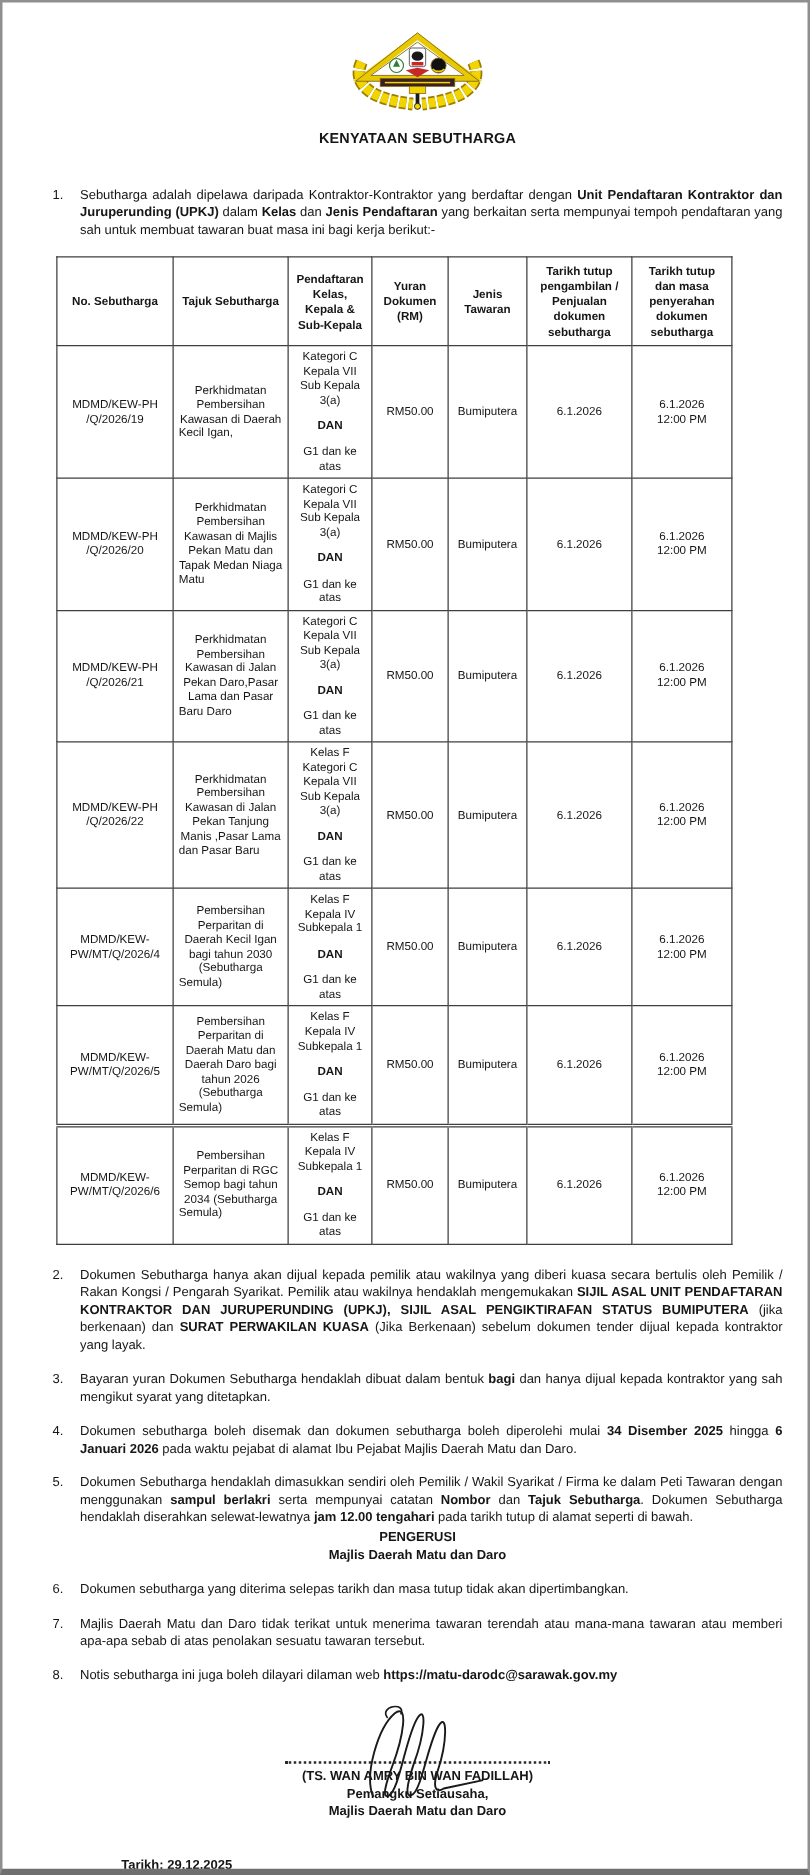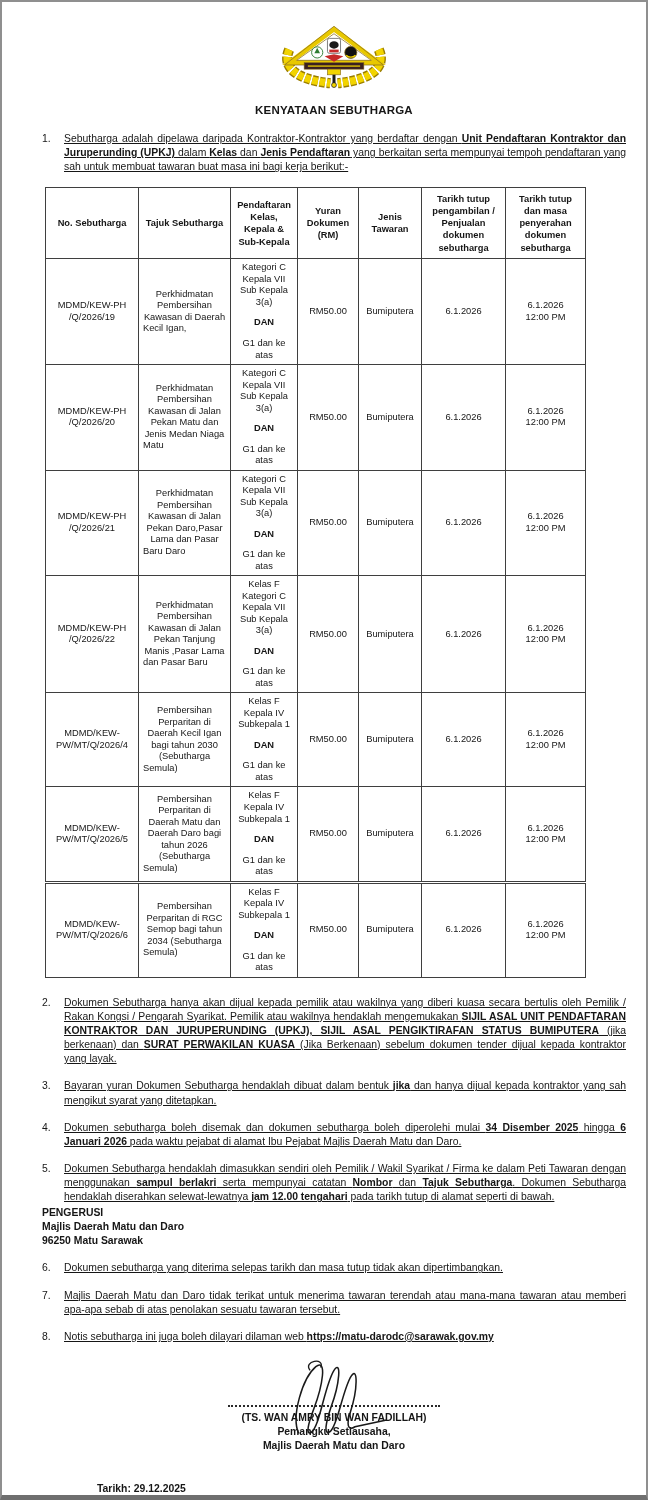--- a/index.html
+++ b/index.html
@@ -6,43 +6,43 @@
   body{
     width:648px;height:1500px;box-sizing:border-box;overflow:hidden;
     background:#ffffff;color:#161616;
     border:2px solid #8f8f8f;border-bottom:5px solid #6f6f6f;
     font-family:"Liberation Sans","DejaVu Sans",sans-serif;
   }
   .content{padding:22px 20px 0 40px;}
   .logo-wrap{text-align:center;margin-bottom:6px;}
   .doc-title{
     text-align:center;font-weight:bold;font-size:11.5px;letter-spacing:.2px;
-    margin:8px 0 16px 0;
+    margin:8px 0 33px 0;
   }
   .item{display:flex;margin-bottom:13px;font-size:10.4px;line-height:1.36;}
   .item .num{width:22px;flex:none;}
-  .item .txt{flex:1;text-align:justify;text-decoration:underline;}
+  .item .txt{flex:1;text-align:justify;}
   .b{font-weight:bold;}
 
   table.tenders{
     border-collapse:collapse;table-layout:fixed;width:540px;margin:4px 0 18px 3px;
     font-size:9.3px;line-height:1.24;
   }
   table.tenders th,table.tenders td{
     border:1px solid #3f3f3f;vertical-align:middle;text-align:center;
     padding:3px 4px;overflow-wrap:break-word;
   }
   table.tenders th{font-weight:bold;height:64px;line-height:1.3;}
   td.c-tajuk{text-align:justify;-moz-text-align-last:left;text-align-last:left;padding:4px 6px;}
   .regline+.regline{margin-top:9px;}
   .dline+.dline{text-align:center;}
   tr.dtop td{border-top:3px double #3f3f3f;}
 
   .address{
-    font-weight:bold;font-size:10.4px;line-height:1.35;
+    text-align:center;font-weight:bold;font-size:10.4px;line-height:1.35;
     margin:-2px 0 13px 0;
   }
   .sig-block{position:relative;text-align:center;margin-top:2px;}
   .sig-scribble{display:block;margin:0 auto -46px auto;position:relative;z-index:2;}
   .sig-line{
     width:212px;margin:0 auto;border-bottom:2px dotted #2a2a2a;height:8px;
   }
   .sig-name{font-weight:bold;font-size:10.4px;margin-top:4px;line-height:1.35;}
   .sig-role{font-weight:bold;font-size:10.4px;line-height:1.35;}
   .footer-date{font-weight:bold;font-size:10.4px;margin:30px 0 0 55px;}
@@ -122,21 +122,21 @@
           <td>RM50.00</td>
           <td>Bumiputera</td>
           <td>6.1.2026</td>
           <td>
             <div class="dline">6.1.2026</div>
             <div class="dline">12:00 PM</div>
           </td>
         </tr>
         <tr>
           <td class="c-no">MDMD/KEW-PH /Q/2026/20</td>
-          <td class="c-tajuk">Perkhidmatan Pembersihan Kawasan di Jalan Pekan Matu dan Jenis Medan Niaga Matu</td>
+          <td class="c-tajuk">Perkhidmatan Pembersihan Kawasan di Majlis Pekan Matu dan Tapak Medan Niaga Matu</td>
           <td class="c-reg">
             <div class="regline">Kategori C Kepala VII Sub Kepala 3(a)</div>
             <div class="regline b">DAN</div>
             <div class="regline">G1 dan ke atas</div>
           </td>
           <td>RM50.00</td>
           <td>Bumiputera</td>
           <td>6.1.2026</td>
           <td>
             <div class="dline">6.1.2026</div>
@@ -226,37 +226,36 @@
       </tbody>
   </table>
 
   <div class="item">
     <span class="num">2.</span>
     <div class="txt"><span>Dokumen Sebutharga hanya akan dijual kepada pemilik atau wakilnya yang diberi kuasa secara  bertulis oleh Pemilik / Rakan Kongsi / Pengarah Syarikat. Pemilik atau wakilnya hendaklah mengemukakan </span><span class="b">SIJIL ASAL UNIT PENDAFTARAN KONTRAKTOR DAN JURUPERUNDING (UPKJ), SIJIL ASAL PENGIKTIRAFAN STATUS BUMIPUTERA</span><span> (jika berkenaan) dan </span><span class="b">SURAT PERWAKILAN KUASA</span><span> (Jika Berkenaan) sebelum dokumen tender dijual kepada kontraktor yang layak.</span></div>
   </div>
 
   <div class="item">
     <span class="num">3.</span>
-    <div class="txt"><span>Bayaran yuran Dokumen Sebutharga hendaklah dibuat dalam bentuk </span><span class="b">jika</span><span> dan hanya dijual kepada kontraktor yang sah mengikut syarat yang ditetapkan.</span></div>
+    <div class="txt"><span>Bayaran yuran Dokumen Sebutharga hendaklah dibuat dalam bentuk </span><span class="b">bagi</span><span> dan hanya dijual kepada kontraktor yang sah mengikut syarat yang ditetapkan.</span></div>
   </div>
 
   <div class="item">
     <span class="num">4.</span>
     <div class="txt"><span>Dokumen sebutharga boleh disemak dan dokumen sebutharga boleh diperolehi mulai </span><span class="b">34 Disember 2025</span><span> hingga </span><span class="b">6 Januari 2026</span><span> pada waktu pejabat di alamat Ibu Pejabat Majlis Daerah Matu dan Daro.</span></div>
   </div>
 
   <div class="item" style="margin-bottom:4px">
     <span class="num">5.</span>
     <div class="txt"><span>Dokumen Sebutharga hendaklah dimasukkan sendiri oleh Pemilik / Wakil Syarikat / Firma ke dalam  Peti Tawaran dengan menggunakan </span><span class="b">sampul berlakri</span><span> serta mempunyai catatan </span><span class="b">Nombor</span><span> dan </span><span class="b">Tajuk Sebutharga</span><span>. Dokumen Sebutharga hendaklah diserahkan selewat-lewatnya </span><span class="b">jam 12.00 tengahari</span><span> pada tarikh tutup di alamat seperti di bawah.</span></div>
   </div>
 
   <div class="address">
     <div>PENGERUSI</div>
     <div>Majlis Daerah Matu dan Daro</div>
-    <div>96250 Matu Sarawak</div>
   </div>
 
   <div class="item">
     <span class="num">6.</span>
     <div class="txt"><span>Dokumen sebutharga yang diterima selepas tarikh dan masa tutup tidak akan dipertimbangkan.</span></div>
   </div>
 
   <div class="item">
     <span class="num">7.</span>
     <div class="txt"><span>Majlis Daerah Matu dan Daro tidak terikat untuk menerima tawaran terendah atau mana-mana tawaran atau memberi apa-apa sebab di atas penolakan sesuatu tawaran tersebut.</span></div>

